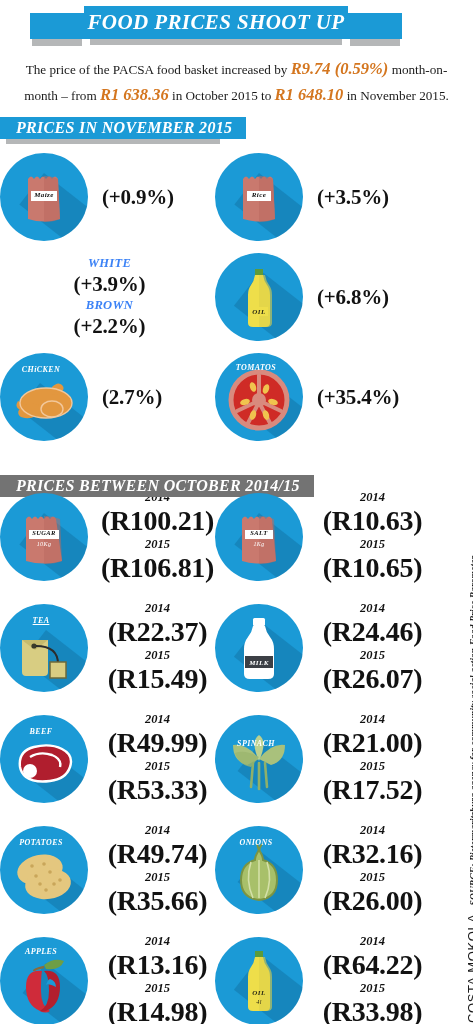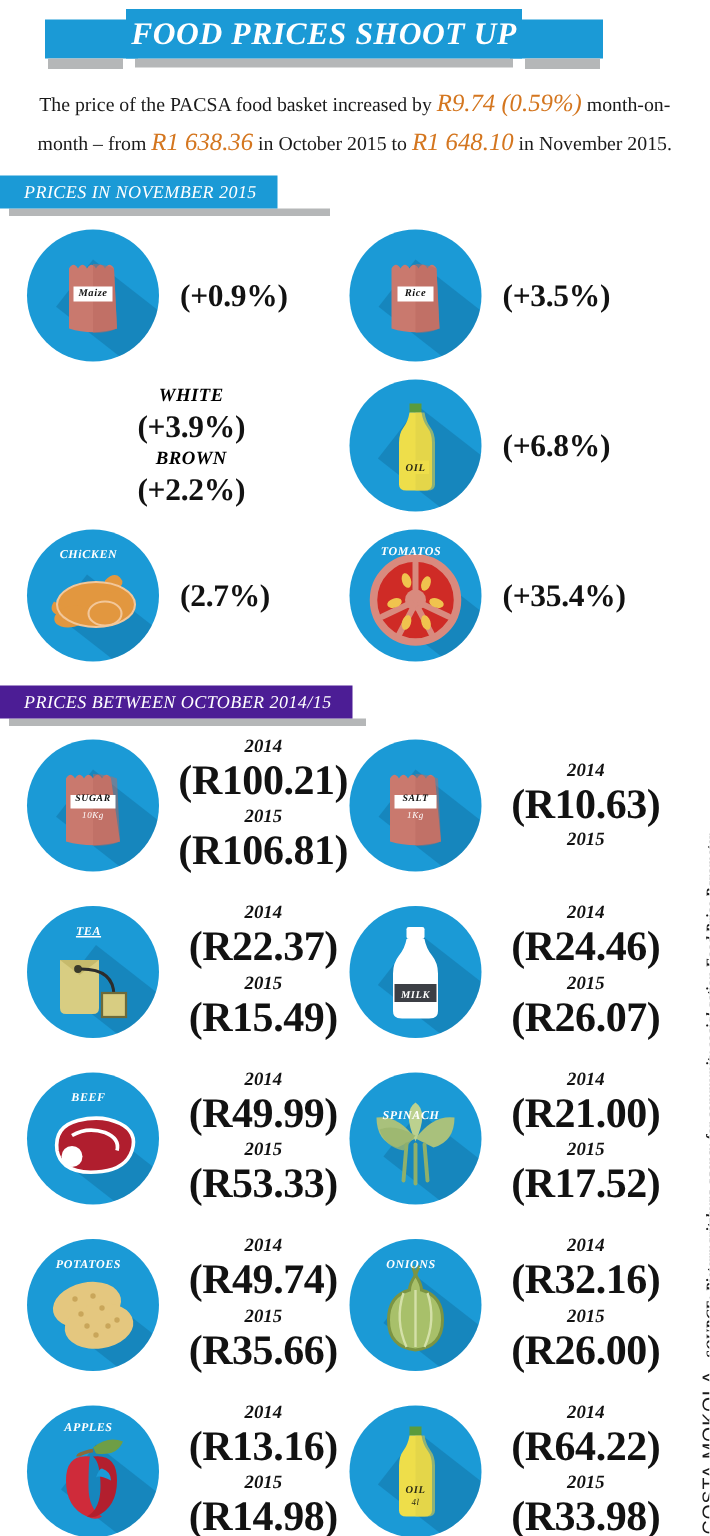--- a/index.html
+++ b/index.html
@@ -77,21 +77,21 @@
   
   .intro {
     text-align: center;
     font-size: 13.2px;
     line-height: 1.55;
     color: #1a1a1a;
     padding: 8px 16px 4px 16px;
   }
   .intro .hl {
     color: #d4761f;
-    font-weight: normal;
+    font-weight: bold;
     font-style: italic;
     font-size: 16.5px;
     white-space: nowrap;
     margin-top: 44px;
   }
 
   
   .sec-head {
     position: relative;
     height: 22px;
@@ -100,43 +100,42 @@
   .sec-head .bar {
     position: absolute;
     left: 0;
     top: 0;
     height: 22px;
     display: flex;
     align-items: center;
     padding: 0 14px 0 16px;
   }
   .sec-head .bar.blue  { background: #1b9ad6; }
-  .sec-head .bar.green { background: #4c1d95; }
+  .sec-head .bar.green { background: #737373; margin-top: 18px; }
   .sec-head .bar-shadow {
     position: absolute;
     left: 6px;
     top: 22px;
     height: 5px;
     background: #b5b7b8;
   }
   .sec-head-label {
     color: #ffffff;
     font-style: italic;
-    font-weight: normal;
-    font-size: 12px;
+    font-weight: bold;
+    font-size: 16px;
     letter-spacing: 0.3px;
     white-space: nowrap;
   }
 
   
   .grid {
     display: grid;
     grid-template-columns: 215px 215px;
     column-gap: 0px;
-    padding-left: 18px;
   }
   .grid.monthly   { row-gap: 0px; margin-top: 8px; }
   .grid.annual    { row-gap: 12px; margin-top: 8px; }
 
   .cell {
     display: flex;
     align-items: center;
     height: 100px;
   }
   .grid.annual .cell { height: 99px; }
@@ -187,21 +186,21 @@
     font-size: 21px;
     font-weight: bold;
     color: #121212;
     letter-spacing: -0.2px;
     white-space: nowrap;
   }
   .sub-label {
     font-size: 12.5px;
     font-weight: bold;
     font-style: italic;
-    color: #000000;
+    color: #3b82f6;
     letter-spacing: 0.3px;
     line-height: 1.25;
   }
   .yr {
     font-size: 12.5px;
     font-weight: bold;
     font-style: italic;
     color: #121212;
     line-height: 1.2;
   }
@@ -423,20 +422,21 @@
           <path d="M44 23 L44 71 Q55 71 61 68 L59 26 Q52 23 44 23 Z" fill="#b96a60" opacity="0.5"></path>
           <rect x="30" y="37" width="28" height="9" fill="#ffffff"></rect>
         </svg>
         <span class="icon-label" style="top:36px; font-size:6.5px; color:#111;">SALT</span>
         <span class="icon-label" style="top:48px; font-size:6px; color:#fff; font-weight:normal;">1Kg</span>
       </div>
       <div class="values">
         <div class="yr">2014</div>
         <div class="rand">(R10.63)</div>
         <div class="yr">2015</div>
+        <div class="rand">(R10.65)</div>
       </div>
     </div>
 
     <div class="cell">
       <div class="icon-circle">
         <div class="flat-shadow" style="left:46px; top:26px; width:90px; height:38px; transform:rotate(38deg); transform-origin:left top;"></div>
         <svg width="88" height="88" viewBox="0 0 88 88" style="position:relative;z-index:2;">
           <path d="M22 36 l26 0 l0 32 q0 4-4 4 l-18 0 q-4 0-4-4 Z" fill="#d8cd82"></path>
           <path d="M22 36 l13 10 l13-10 Z" fill="#c6ba6c"></path>
           <circle cx="34" cy="42" r="2.6" fill="#3a3a2a"></circle>

